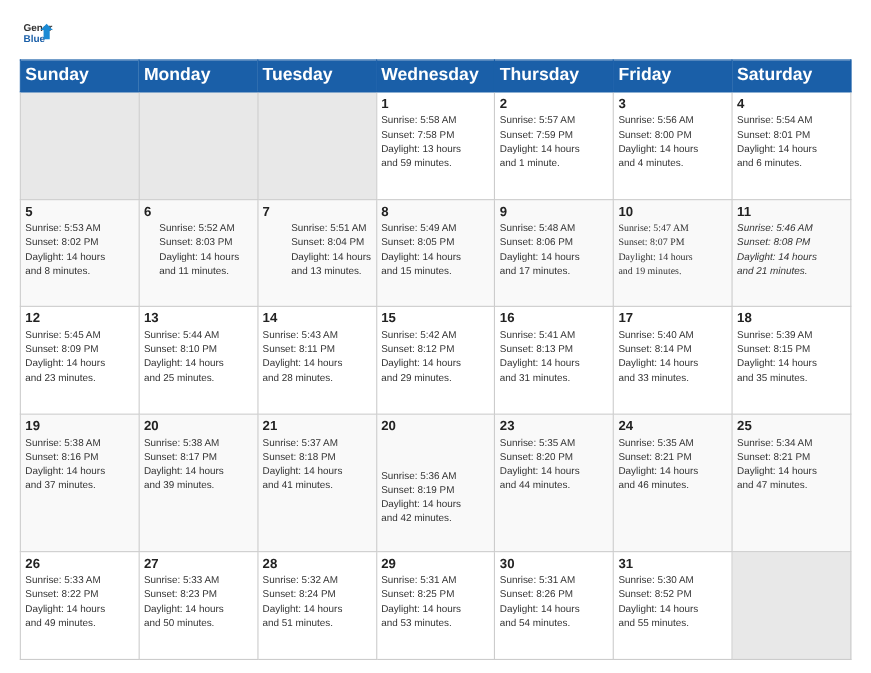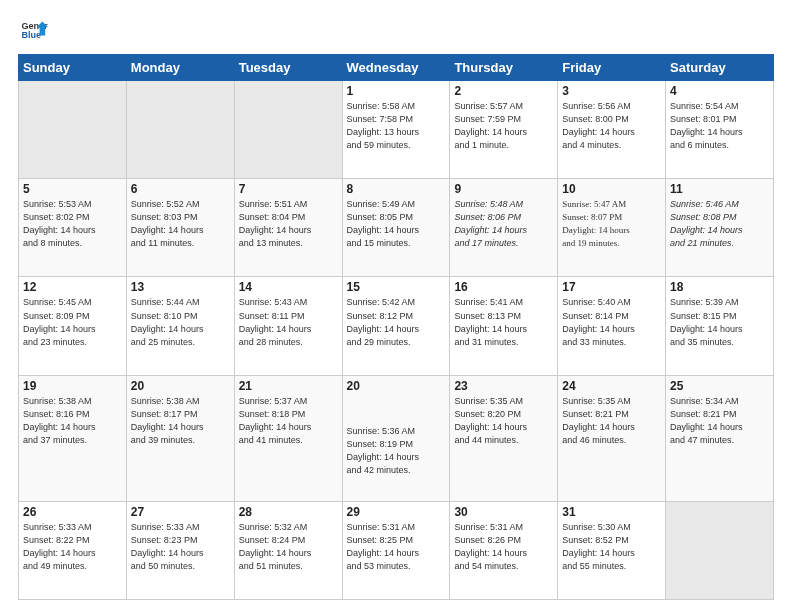--- a/index.html
+++ b/index.html
@@ -49,21 +49,21 @@
     .calendar {
       flex: 1;
       border: 1px solid #ccc;
       border-collapse: collapse;
       width: 100%;
       table-layout: fixed;
     }
     .calendar th {
       background: #1a5fa8;
       color: #fff;
-      font-size: 13px;
+      font-size: 16px;
       font-weight: bold;
       padding: 5px 4px;
       border: 1px solid #1a5fa8;
       text-align: left;
     }
     .calendar td {
       border: 1px solid #ccc;
       vertical-align: top;
       padding: 3px 4px;
       font-size: 9.5px;
@@ -166,42 +166,42 @@
         <tr>
           <td>
             <span class="day-number">5</span>
             <div class="day-info" style="white-space: pre-line;">Sunrise: 5:53 AM
 Sunset: 8:02 PM
 Daylight: 14 hours
 and 8 minutes.</div>
           </td>
           <td>
             <span class="day-number">6</span>
-            <div class="day-info" style="white-space: pre-line;">Sunrise: 5:52 AM
+            <div class="day-info" style="white-space: pre-line; margin-left: 14px;">Sunrise: 5:52 AM
 Sunset: 8:03 PM
 Daylight: 14 hours
 and 11 minutes.</div>
           </td>
           <td>
             <span class="day-number">7</span>
-            <div class="day-info" style="white-space: pre-line;">Sunrise: 5:51 AM
+            <div class="day-info" style="white-space: pre-line; margin-left: 26px;">Sunrise: 5:51 AM
 Sunset: 8:04 PM
 Daylight: 14 hours
 and 13 minutes.</div>
           </td>
           <td>
             <span class="day-number">8</span>
             <div class="day-info" style="white-space: pre-line;">Sunrise: 5:49 AM
 Sunset: 8:05 PM
 Daylight: 14 hours
 and 15 minutes.</div>
           </td>
           <td>
             <span class="day-number">9</span>
-            <div class="day-info" style="white-space: pre-line; font-style: italic;">Sunrise: 5:48 AM
+            <div class="day-info" style="white-space: pre-line;">Sunrise: 5:48 AM
 Sunset: 8:06 PM
 Daylight: 14 hours
 and 17 minutes.</div>
           </td>
           <td>
             <span class="day-number">10</span>
             <div class="day-info" style="white-space: pre-line; font-family: Liberation Serif, serif;">Sunrise: 5:47 AM
 Sunset: 8:07 PM
 Daylight: 14 hours
 and 19 minutes.</div>

